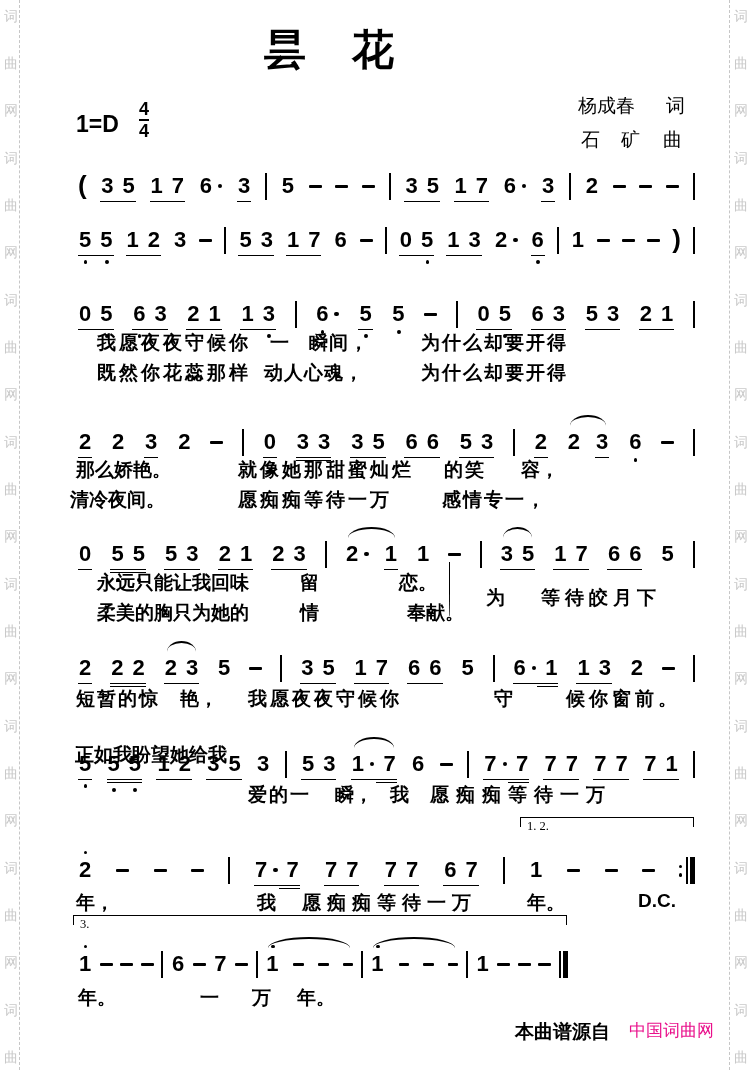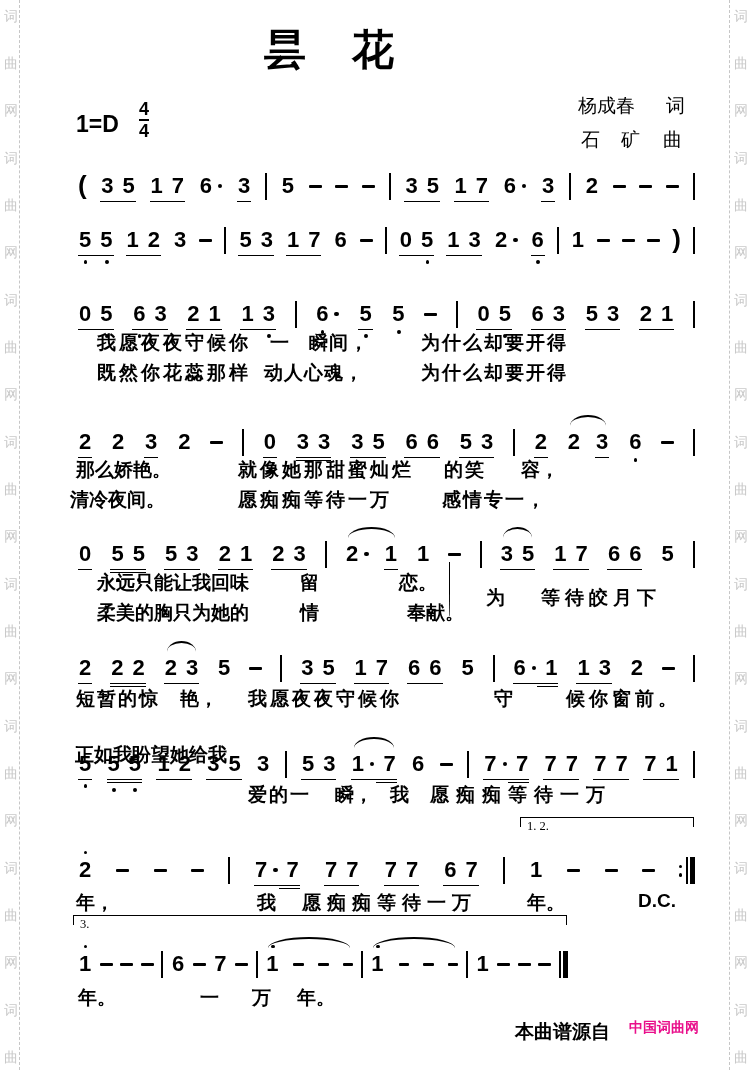--- a/index.html
+++ b/index.html
@@ -36,21 +36,21 @@
   .u1g .lo::after{bottom:-11px;} .u2g .lo::after{bottom:-14.5px;}
   .slur{position:relative;display:flex;gap:14px;align-items:flex-start;}
   .slur::before{content:"";position:absolute;left:3px;right:3px;top:-11px;height:9px;
      border-top:2px solid #000;border-radius:50% 50% 0 0/100% 100% 0 0;}
   .slur.wide{width:88px;justify-content:space-between;}
   .lyr{position:absolute;font-size:19px;font-weight:700;white-space:nowrap;}
   .volta{position:absolute;border-top:1.8px solid #000;border-left:1.8px solid #000;border-right:1.8px solid #000;height:9px;}
   .vlabel{position:absolute;font-size:12.5px;font-weight:400;font-family:"Liberation Serif",serif;}
   .vmerge{position:absolute;width:0;border-left:1.6px solid #000;border-radius:0 0 0 60%;}
   .footer-label{position:absolute;font-size:19px;font-weight:700;}
-  .footer-site{position:absolute;font-size:14px;font-weight:700;}
+  .footer-site{position:absolute;font-size:17px;font-weight:400;}
 </style>
 </head>
 <body>
 
 <div id="page">
   <div class="wmline" style="left:19px"></div>
   <div class="wmline" style="left:729px"></div>
 
   <div class="title">昙花</div>
 

